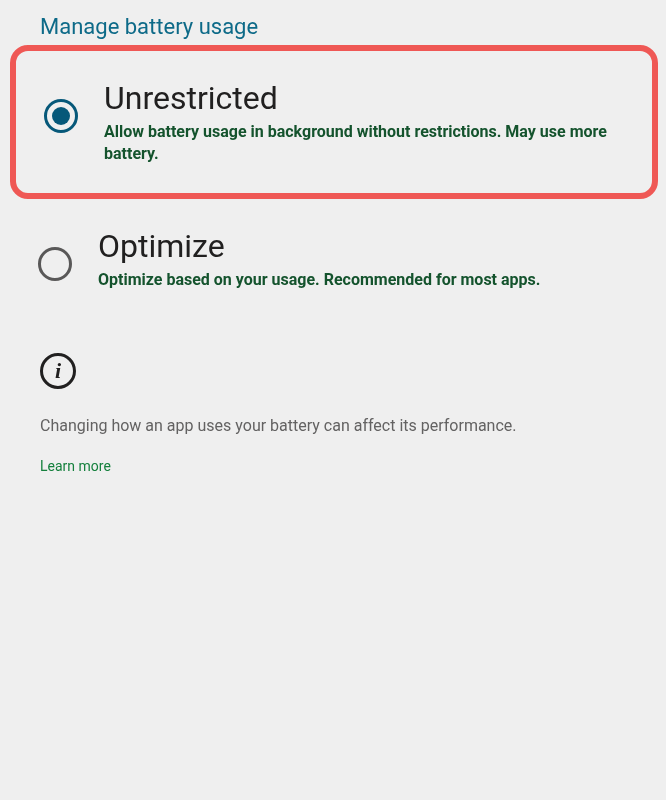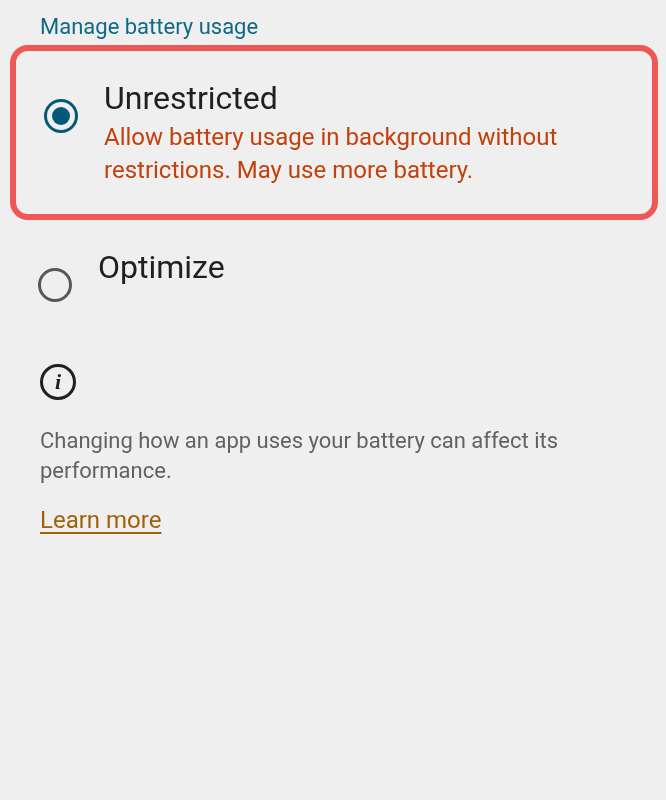--- a/index.html
+++ b/index.html
@@ -71,24 +71,24 @@
       padding-left: 8px;
     }
     .option-title {
       font-size: 32px;
       color: #212020;
       font-weight: 400;
       line-height: 1.2;
       margin-bottom: 4px;
     }
     .option-desc {
-      font-size: 24px;
-      color: #c2410c;
+      font-size: 16px;
+      color: #14532d;
       line-height: 1.35;
-      font-weight: 400;
+      font-weight: 700;
     }
     .info-section {
       padding: 34px 40px 0 40px;
     }
     .info-icon-wrap {
       margin-bottom: 26px;
     }
     .info-icon {
       width: 36px;
       height: 36px;
@@ -97,29 +97,28 @@
       display: flex;
       align-items: center;
       justify-content: center;
       font-family: Georgia, serif;
       font-style: italic;
       font-weight: bold;
       font-size: 22px;
       color: #212020;
     }
     .info-text {
-      font-size: 22px;
+      font-size: 16px;
       color: #636262;
       line-height: 1.35;
       margin-bottom: 20px;
     }
     .learn-more {
-      font-size: 24px;
-      color: #a16207;
-      text-decoration: underline;
+      font-size: 14px;
+      color: #15803d;
       text-underline-offset: 4px;
       cursor: pointer;
     }
   </style>
 </head>
 <body>
 
 <div class="section-header">Manage battery usage</div>
 
 <div class="option-list">
@@ -137,20 +136,21 @@
   </div>
 
   <div class="option">
     <div class="radio-wrap">
       <div class="radio-outer">
         
       </div>
     </div>
     <div class="option-text">
       <div class="option-title">Optimize</div>
+      <div class="option-desc">Optimize based on your usage. Recommended for most apps.</div>
     </div>
   </div>
 
 
 </div>
 
 <div class="info-section">
   <div class="info-icon-wrap">
     <div class="info-icon">i</div>
   </div>

